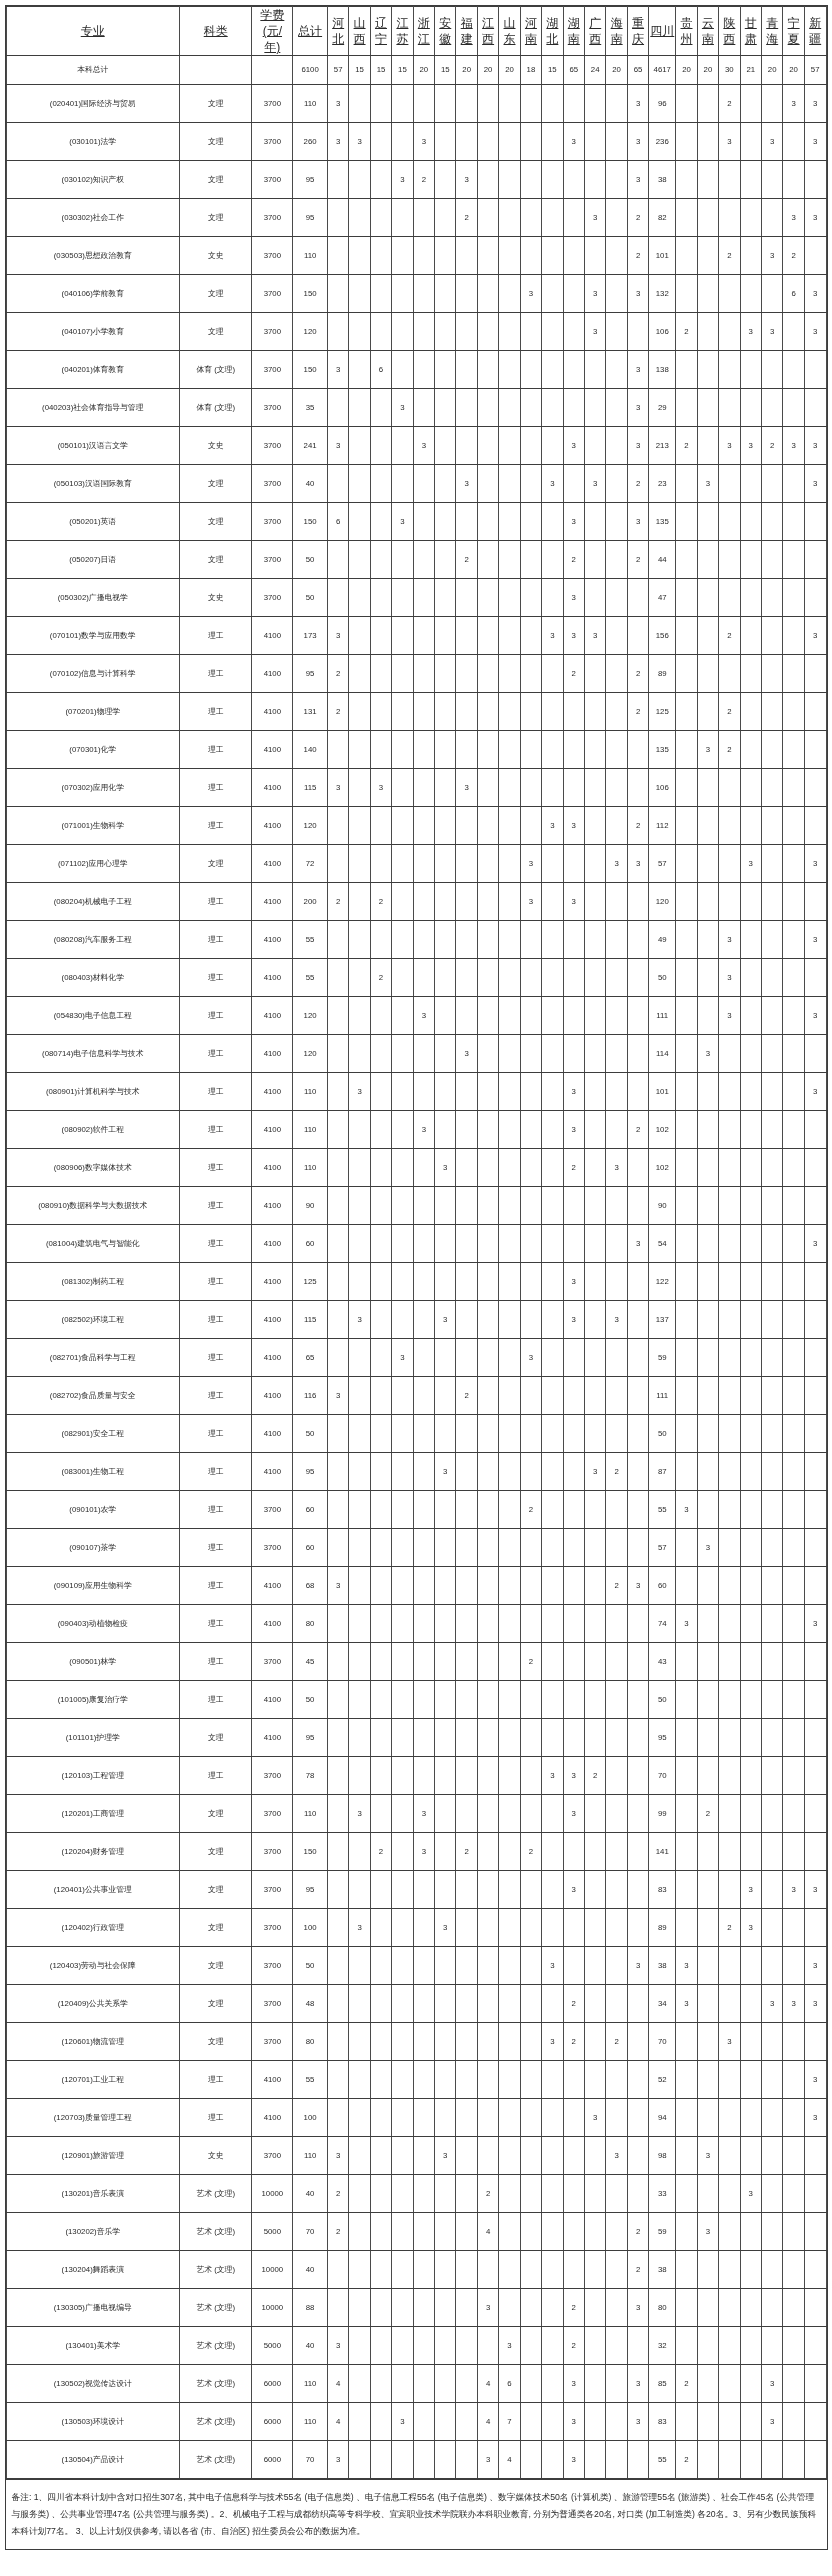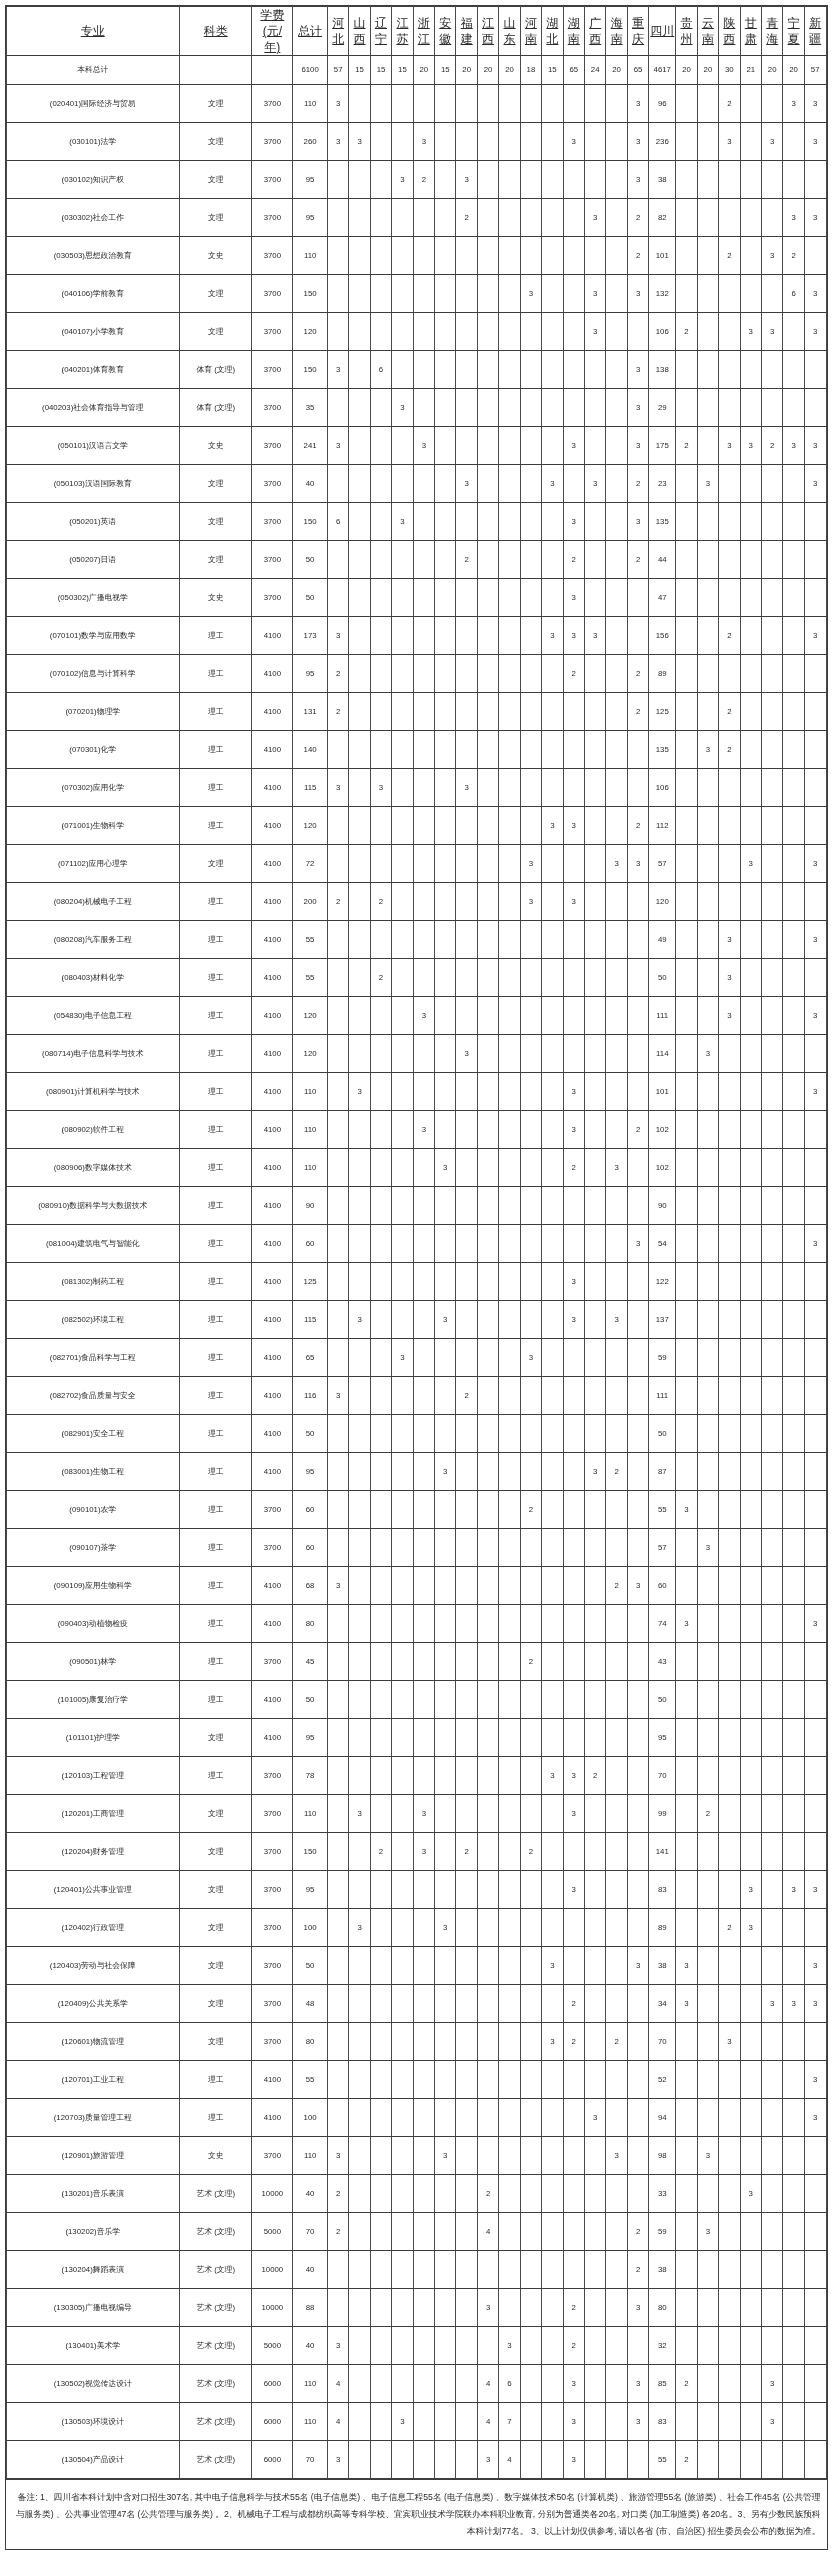--- a/index.html
+++ b/index.html
@@ -50,21 +50,21 @@
   col.c-fee{width:40px;}
   col.c-total{width:34px;}
   col.c-prov{width:21px;}
   col.c-sichuan{width:26.5px;}
   .notes{
     border-top:1.2px solid #3d3d3d;
     padding:8.4px 6px 9.6px 6px;
     font-size:8.7px;
     line-height:1.95;
     color:#2a2a2a;
-    text-align:right;
+    text-align:left;
     background:#fff;
   }
 </style>
 </head>
 <body>
 
 <div class="page">
   <div class="frame">
     <table class="plan">
       <colgroup>
@@ -433,21 +433,21 @@
             <td class="c-prov"></td>
             <td class="c-prov"></td>
             <td class="c-prov"></td>
             <td class="c-prov"></td>
             <td class="c-prov"></td>
             <td class="c-prov"></td>
             <td class="c-prov">3</td>
             <td class="c-prov"></td>
             <td class="c-prov"></td>
             <td class="c-prov">3</td>
-            <td class="c-sichuan">175</td>
+            <td class="c-sichuan">213</td>
             <td class="c-prov">2</td>
             <td class="c-prov"></td>
             <td class="c-prov">3</td>
             <td class="c-prov">3</td>
             <td class="c-prov">2</td>
             <td class="c-prov">3</td>
             <td class="c-prov">3</td>
           </tr>
           <tr class="data-row">
             <td class="c-major">(050103)汉语国际教育</td>

